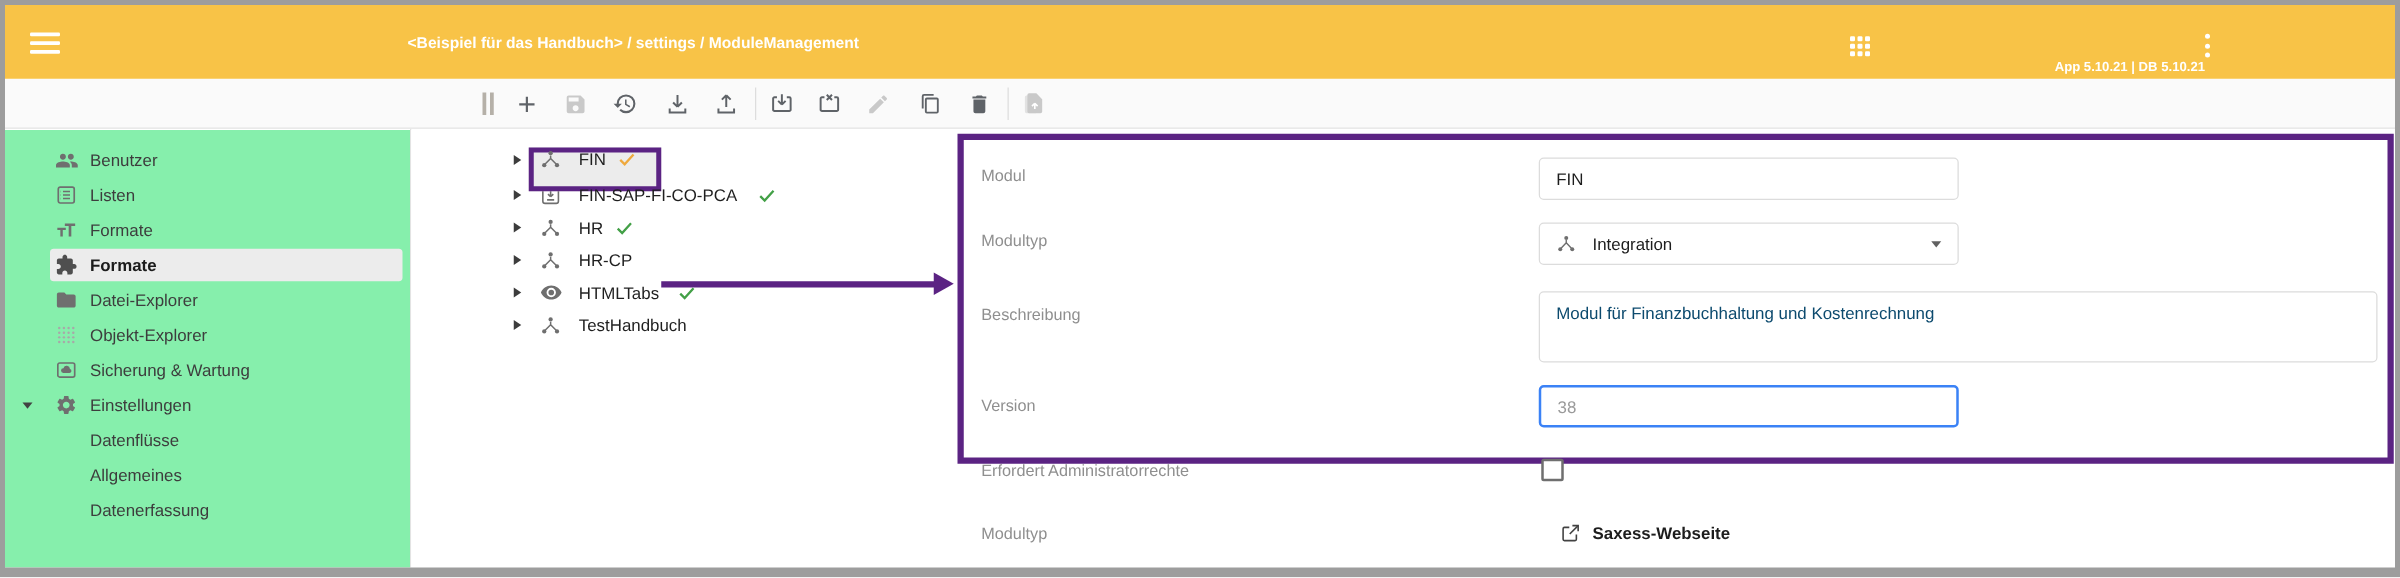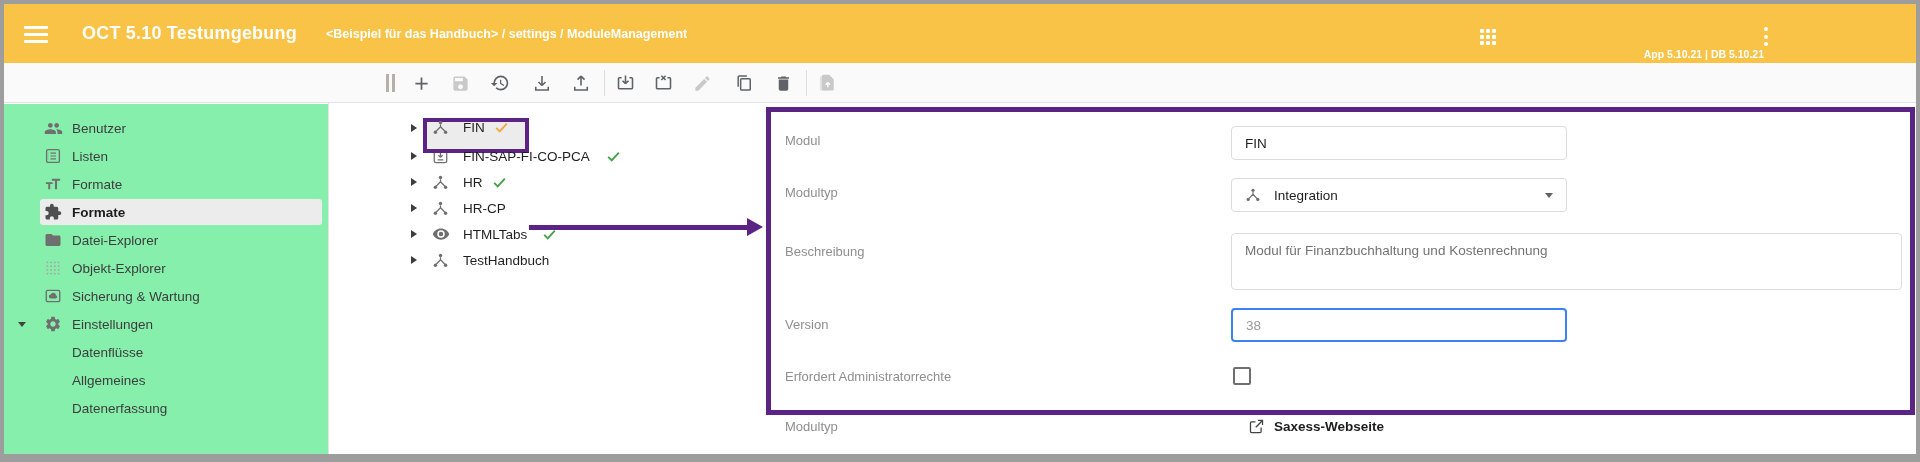--- a/index.html
+++ b/index.html
@@ -46,44 +46,43 @@
   .tree-row { position:relative; height:26px; display:flex; align-items:center; font-size:13.5px; color:#1f1f1f; cursor:pointer; }
   .tree-caret { position:absolute; left:82px; width:0; height:0; border-top:4.5px solid transparent; border-bottom:4.5px solid transparent; border-left:6px solid #3c3c3c; cursor:pointer; }
   .tree-ico { position:absolute; left:103px; display:flex; align-items:center; }
   .tree-label { position:absolute; left:134px; white-space:nowrap; z-index:2; }
   .tree-check { position:absolute; display:flex; align-items:center; z-index:2; }
   .fin-box { position:absolute; left:94px; top:6px; width:106px; height:35px; border:4px solid #5B2383; background:#ececec; z-index:1; }
   .anno-arrow-line { position:absolute; left:200px; top:121px; width:220px; height:5px; background:#5B2383; z-index:5; }
   .anno-arrow-head { position:absolute; left:418px; top:114px; width:0; height:0; border-top:9.5px solid transparent; border-bottom:9.5px solid transparent; border-left:16px solid #5B2383; z-index:5; }
 
   
-  .panel { position:absolute; left:766px; top:107px; width:1149px; height:308px; background:#ffffff; border:5px solid #5B2383; z-index:3; }
+  .panel { position:absolute; left:766px; top:107px; width:1149px; height:264px; background:#ffffff; border:5px solid #5B2383; z-index:3; }
   .flabel { position:absolute; left:14px; font-size:13px; color:#8f8f8f; white-space:nowrap; }
   .ctl { position:absolute; left:460px; background:#ffffff; }
   .tbox { width:336px; height:34px; border:1px solid #dcdcdc; border-radius:4px; font-family:"Liberation Sans", sans-serif; font-size:13.5px; color:#1d1d1d; padding:0 13px; outline:none; }
   .tbox.disabled { border:2px solid #3b82f6; color:#9a9a9a; }
   .dropdown { width:336px; height:34px; border:1px solid #dcdcdc; border-radius:4px; display:flex; align-items:center; padding:0 13px; font-size:13.5px; color:#1d1d1d; cursor:pointer; }
   .dd-caret { margin-left:auto; width:0; height:0; border-left:4.5px solid transparent; border-right:4.5px solid transparent; border-top:5px solid #616161; }
-  .txtarea { width:671px; height:57px; border:1px solid #dcdcdc; border-radius:4px; font-family:"Liberation Sans", sans-serif; font-size:13.5px; color:#737373; padding:9px 13px; resize:none; outline:none; }
+  .txtarea { width:671px; height:57px; border:1px solid #dcdcdc; border-radius:4px; font-family:"Liberation Sans", sans-serif; font-size:13.5px; color:#0c4a6e; padding:9px 13px; resize:none; outline:none; }
   .checkbox { position:absolute; left:462px; width:18px; height:18px; border:2px solid #6f6f6f; border-radius:2px; background:#ffffff; cursor:pointer; }
   .detail-link { position:absolute; left:477px; display:flex; align-items:center; gap:9px; cursor:pointer; }
   .detail-link span { font-size:13.5px; font-weight:bold; color:#1d1d1d; }
 </style>
 </head>
 <body>
 
 <div class="screen">
 
   <div class="header">
     <div class="hamburger">
         <span></span>
         <span></span>
         <span></span>
       </div>
-    <div class="app-title">OCT 5.10 Testumgebung</div>
     <div class="breadcrumb">&lt;Beispiel für das Handbuch&gt; / settings / ModuleManagement</div>
     <div class="apps-grid">
         <i></i>
         <i></i>
         <i></i>
         <i></i>
         <i></i>
         <i></i>
         <i></i>
         <i></i>

